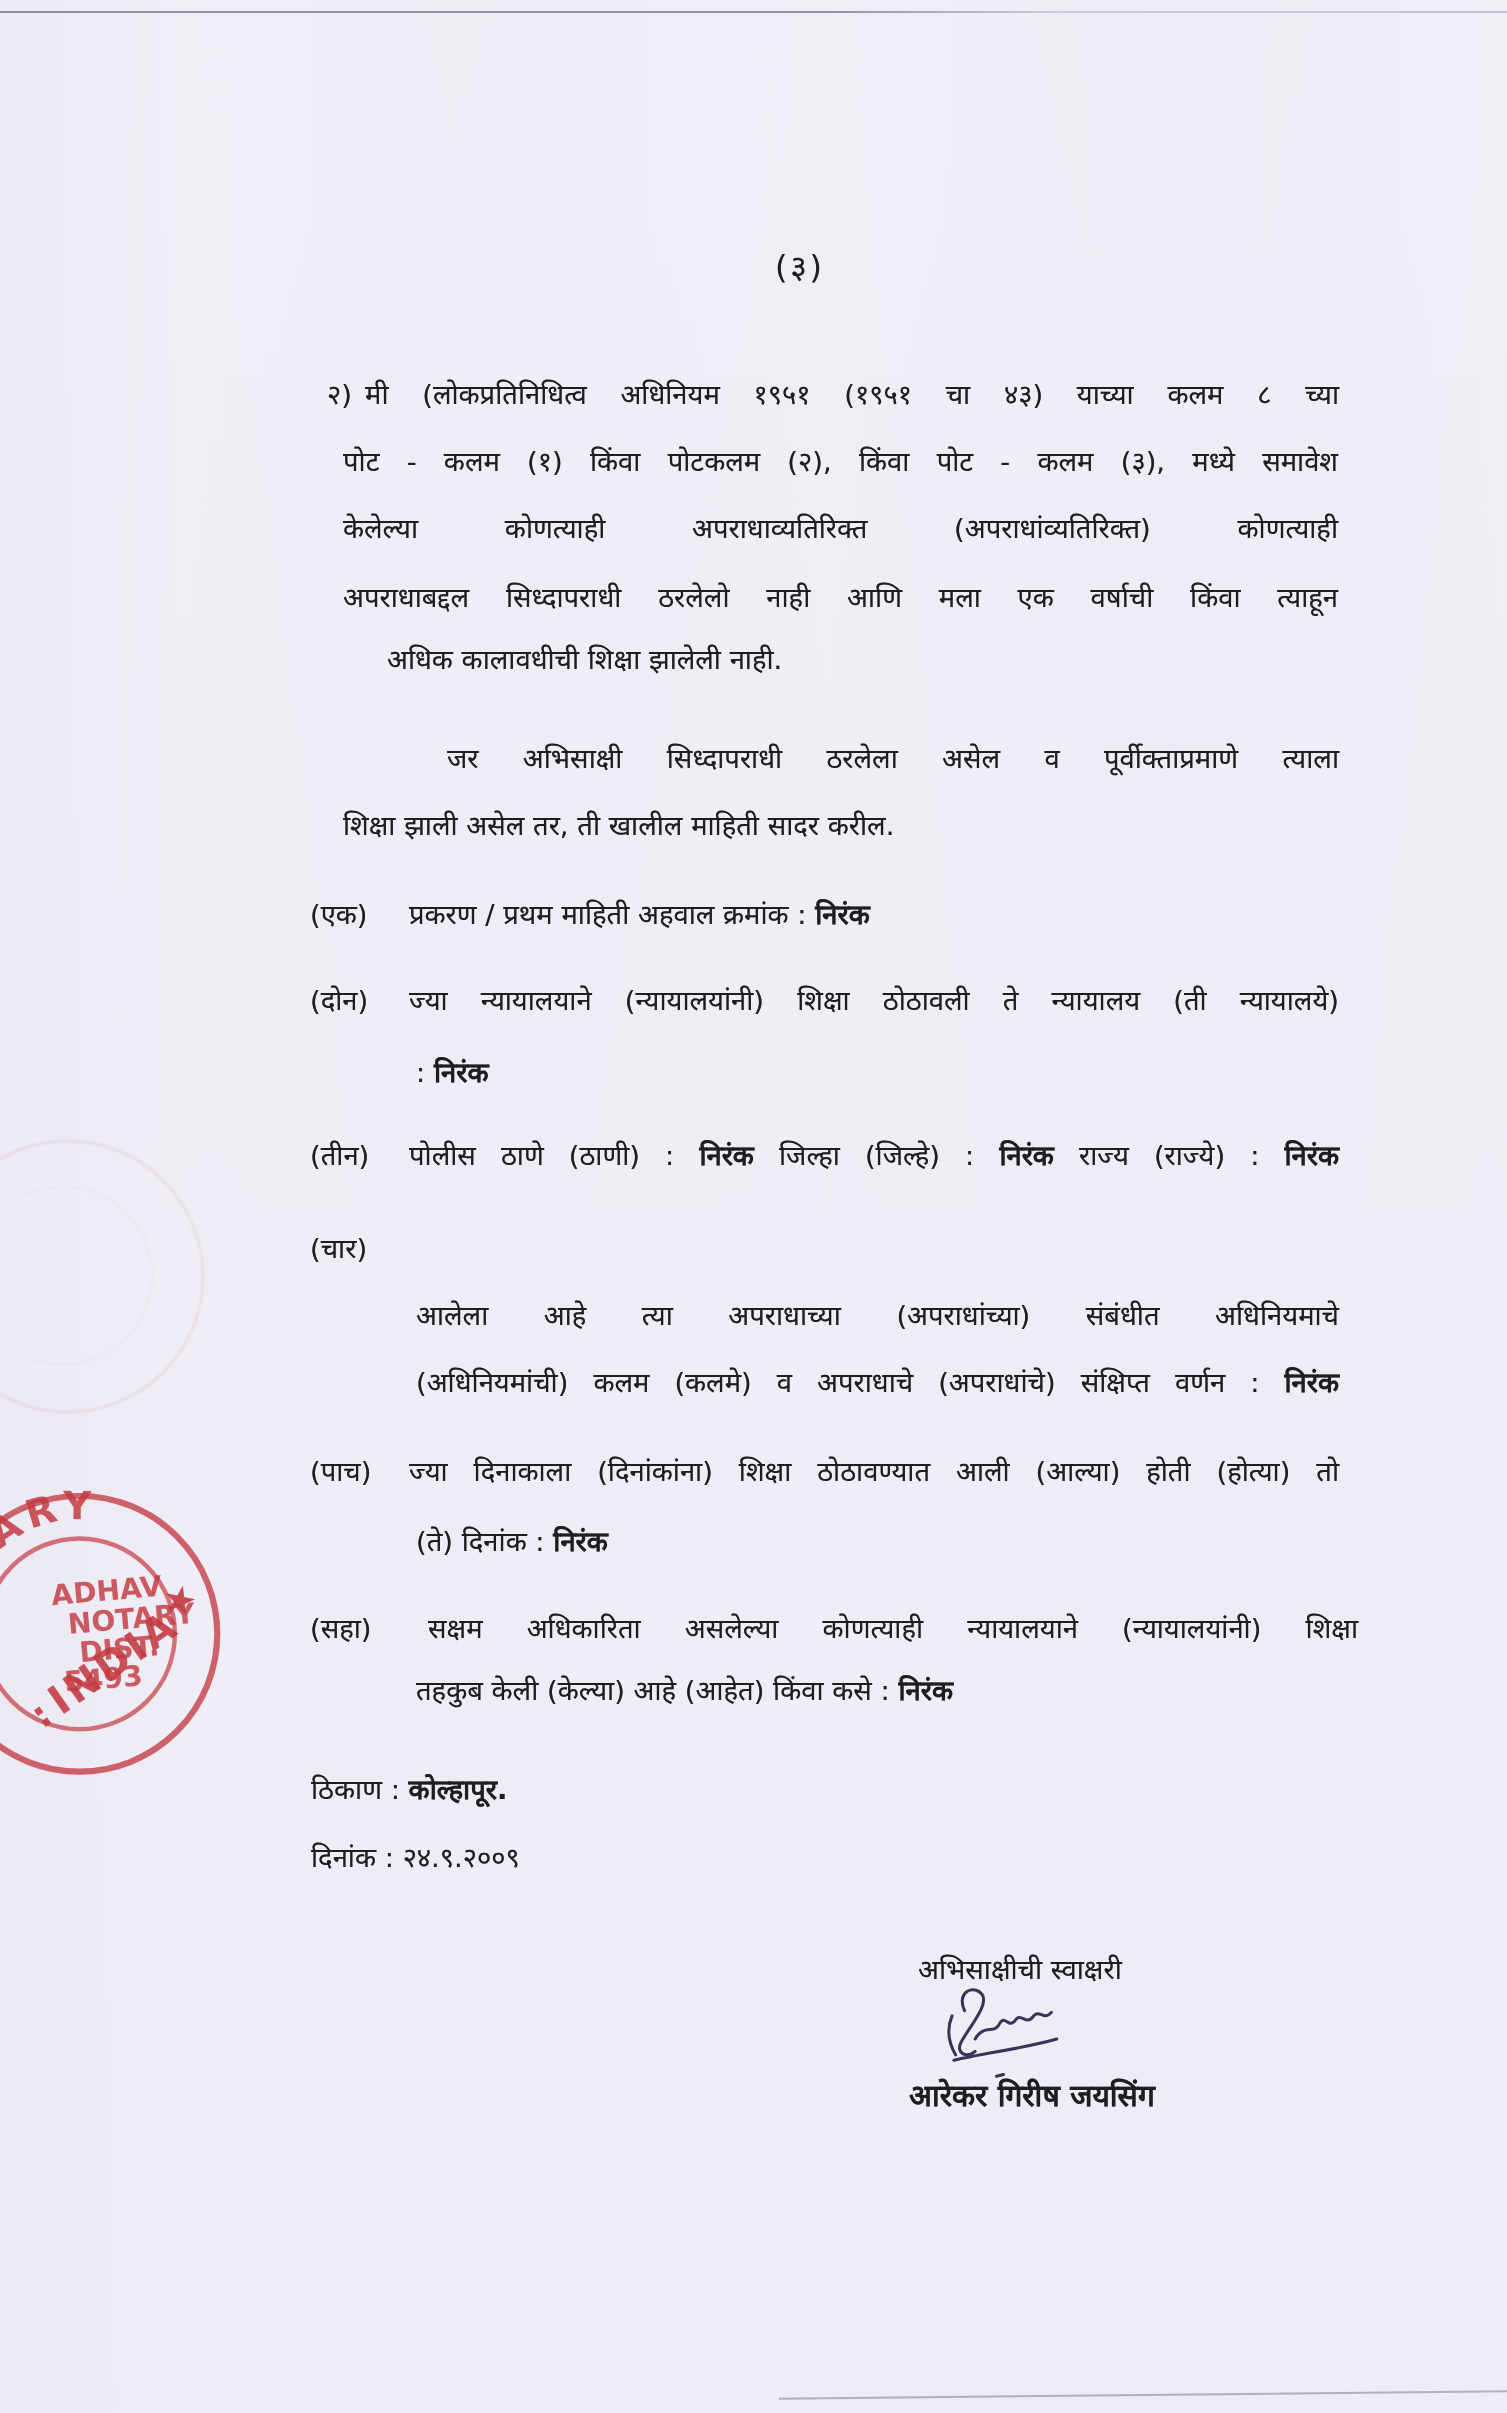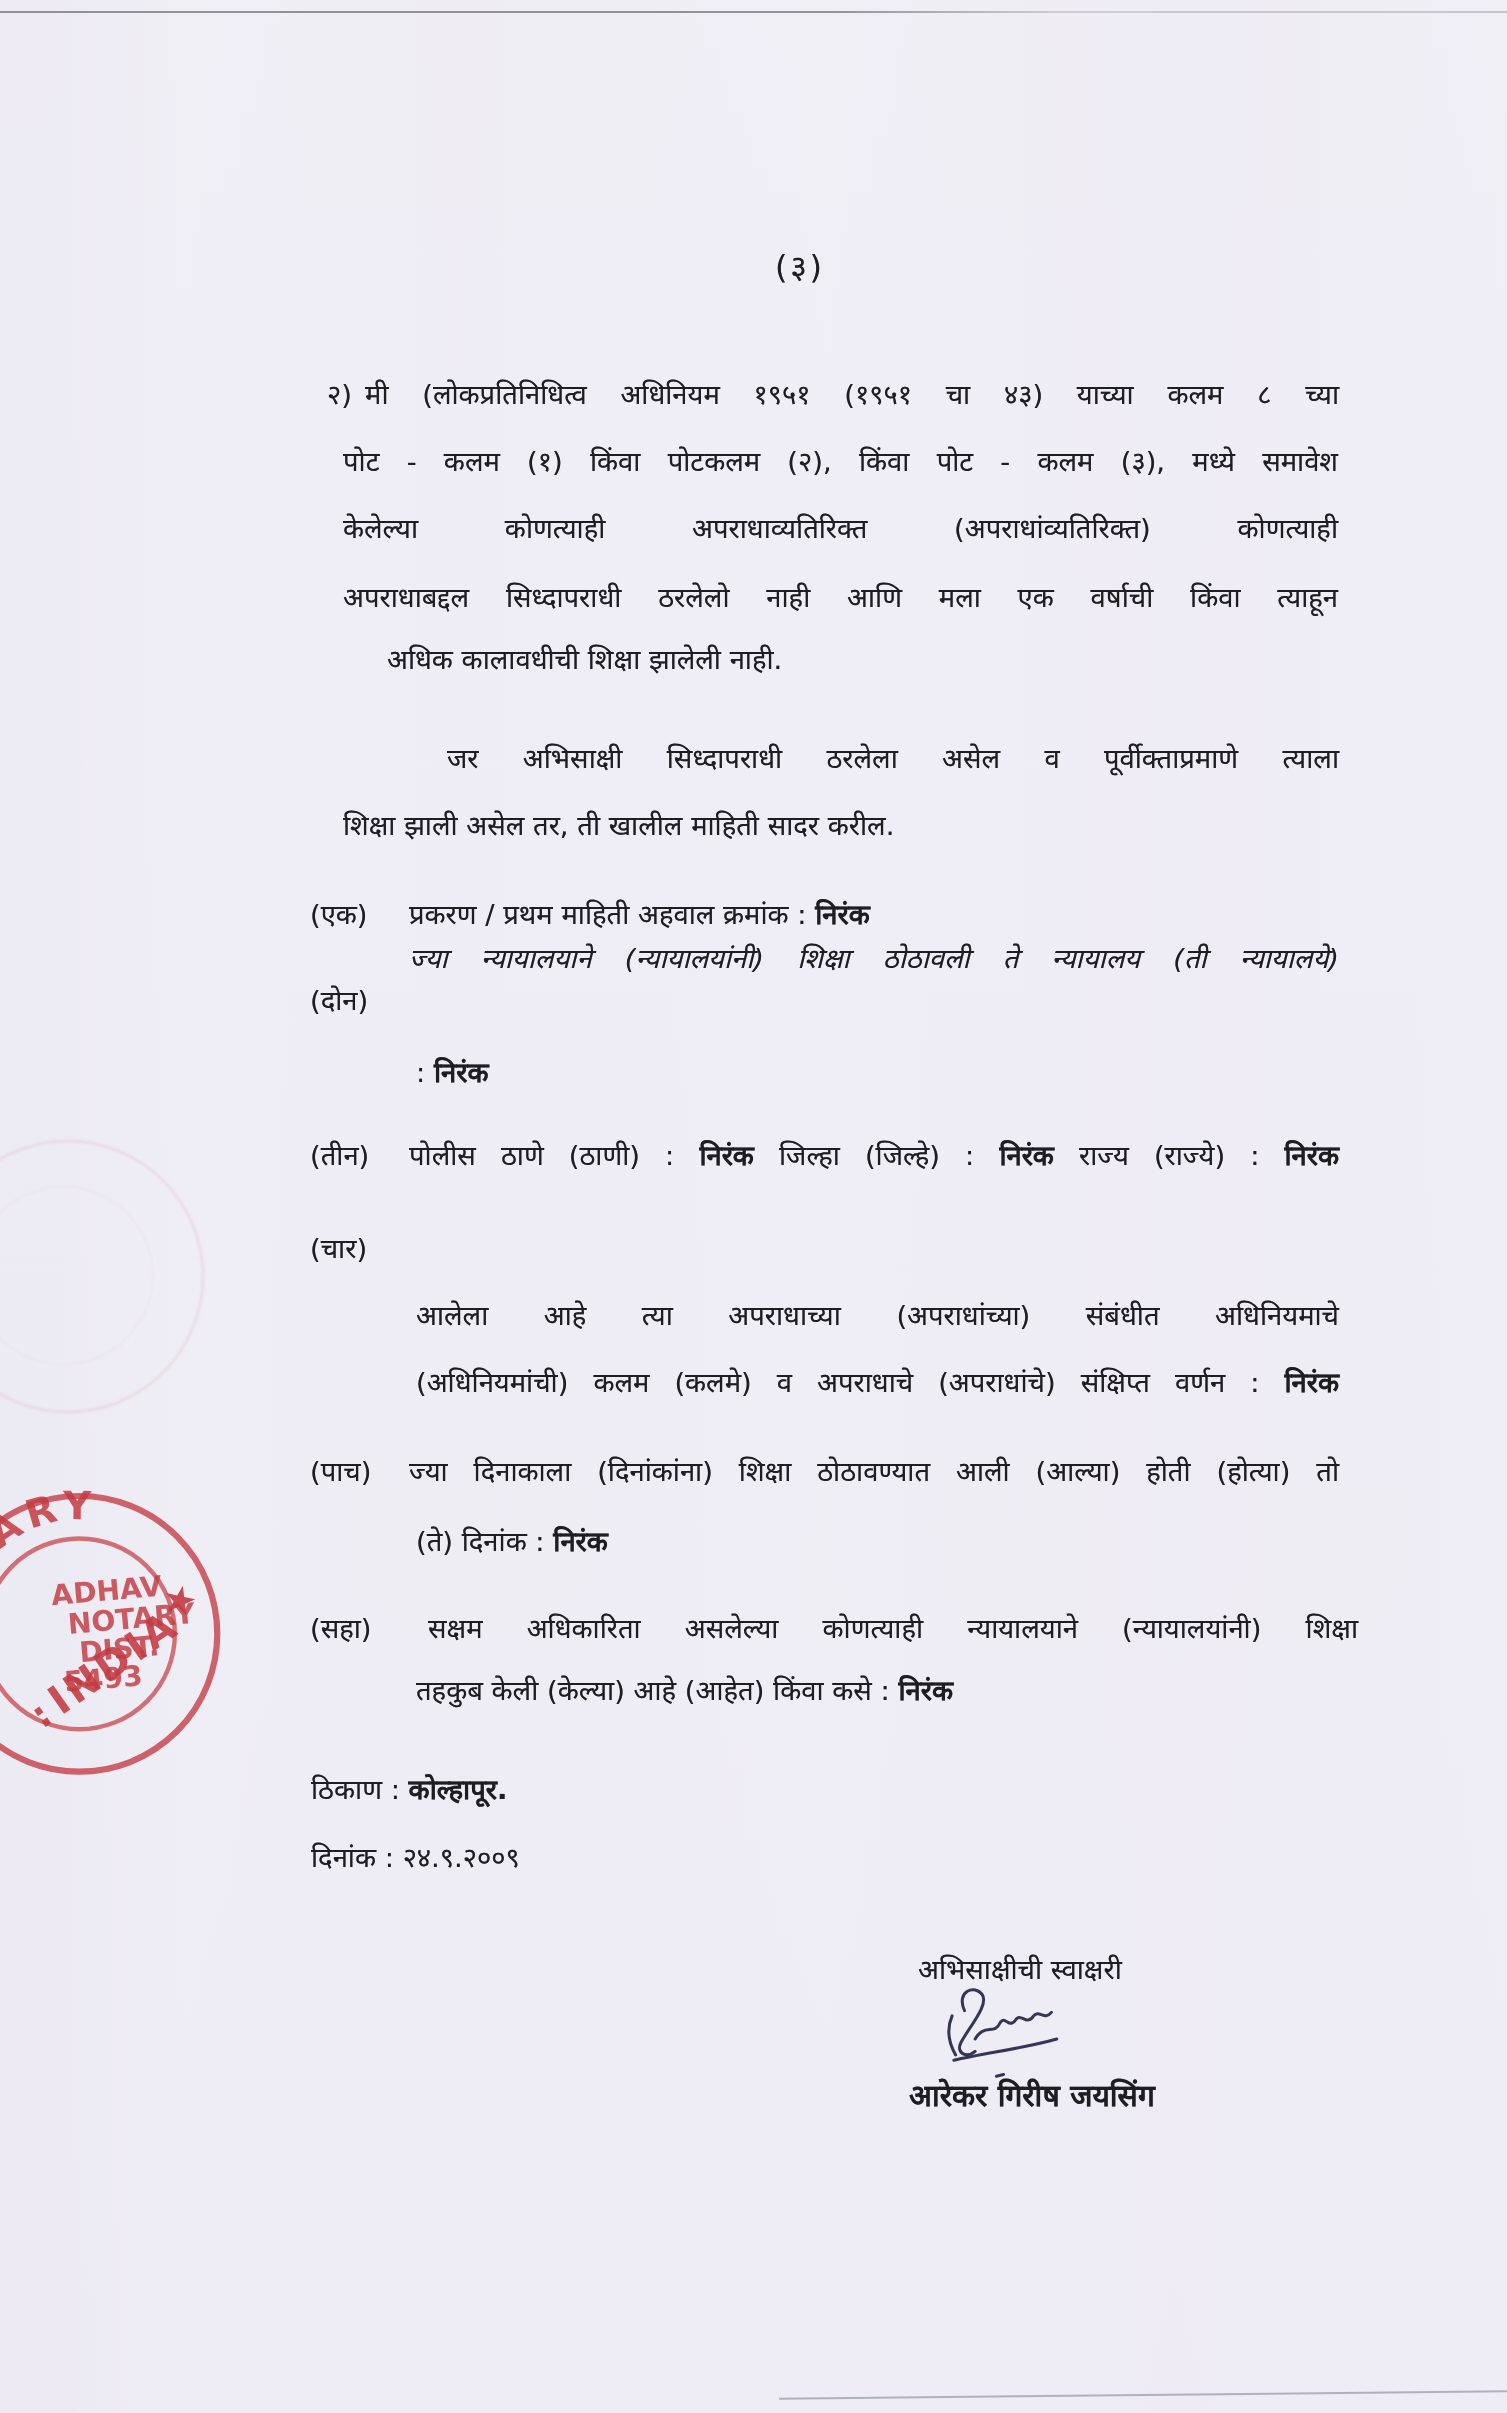--- a/index.html
+++ b/index.html
@@ -72,21 +72,21 @@
   <div class="ln just" style="top:579px;left:343px;width:995px;">अपराधाबद्दल सिध्दापराधी ठरलेलो नाही आणि मला एक वर्षाची किंवा त्याहून</div>
   <div class="ln" style="top:641px;left:343px;margin-left:44px;">अधिक कालावधीची शिक्षा झालेली नाही.</div>
 
   <div class="ln just" style="top:740px;left:447px;width:892px;">जर अभिसाक्षी सिध्दापराधी ठरलेला असेल व पूर्वीक्ताप्रमाणे त्याला</div>
   <div class="ln" style="top:807px;left:343px;">शिक्षा झाली असेल तर, ती खालील माहिती सादर करील.</div>
 
   <div class="ln" style="top:896px;left:310px;">(एक)</div>
   <div class="ln" style="top:896px;left:409px;text-align:right;"><span>प्रकरण / प्रथम माहिती अहवाल क्रमांक : </span><span class="v">निरंक</span></div>
 
   <div class="ln" style="top:982px;left:310px;">(दोन)</div>
-  <div class="ln just" style="top:940px;left:409px;width:930px;font-style:italic;">ज्या न्यायालयाने (न्यायालयांनी) शिक्षा ठोठावली ते न्यायालय (ती न्यायालये)</div>
+  <div class="ln just" style="top:982px;left:409px;width:930px;">ज्या न्यायालयाने (न्यायालयांनी) शिक्षा ठोठावली ते न्यायालय (ती न्यायालये)</div>
   <div class="ln" style="top:1054px;left:416px;text-align:right;"><span>: </span><span class="v">निरंक</span></div>
 
   <div class="ln" style="top:1137px;left:310px;">(तीन)</div>
   <div class="ln just" style="top:1137px;left:409px;width:930px;"><span>पोलीस ठाणे (ठाणी) : </span><span class="v">निरंक</span><span> जिल्हा (जिल्हे) : </span><span class="v">निरंक</span><span> राज्य (राज्ये) : </span><span class="v">निरंक</span></div>
 
   <div class="ln" style="top:1230px;left:310px;">(चार)</div>
   <div class="ln just" style="top:1297px;left:416px;width:923px;">आलेला आहे त्या अपराधाच्या (अपराधांच्या) संबंधीत अधिनियमाचे</div>
   <div class="ln just" style="top:1364px;left:416px;width:923px;"><span>(अधिनियमांची) कलम (कलमे) व अपराधाचे (अपराधांचे) संक्षिप्त वर्णन : </span><span class="v">निरंक</span></div>
 
   <div class="ln" style="top:1453px;left:310px;">(पाच)</div>

